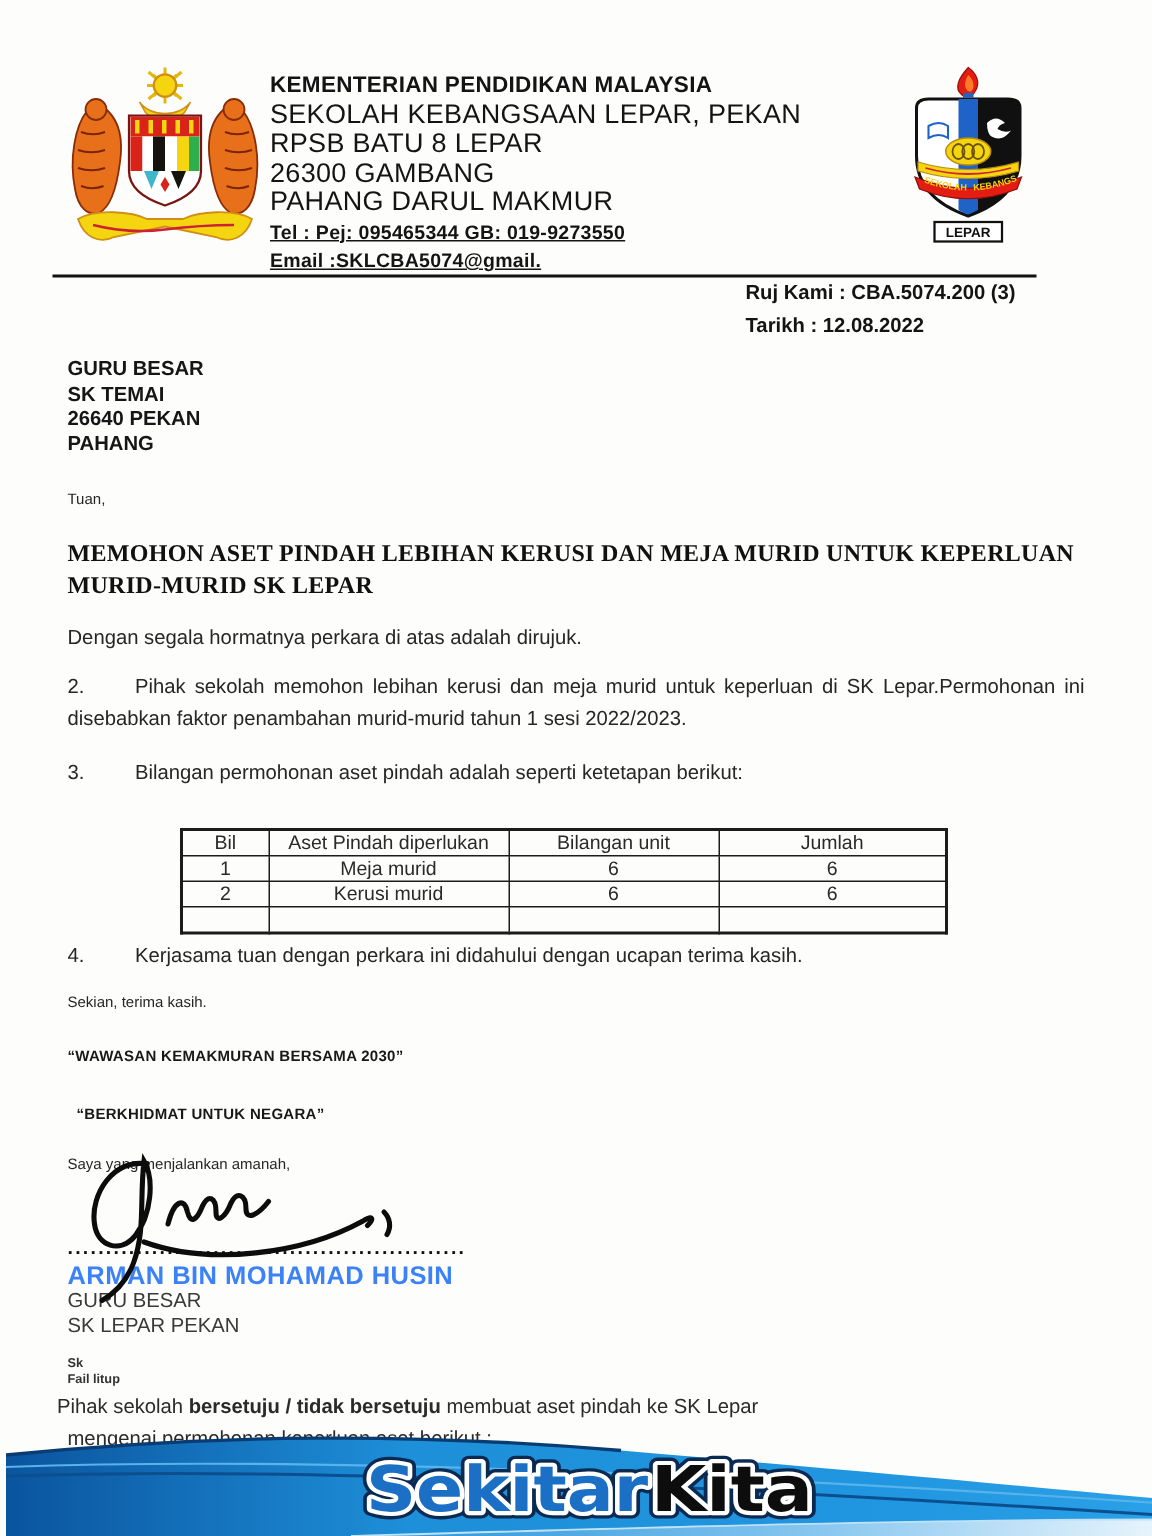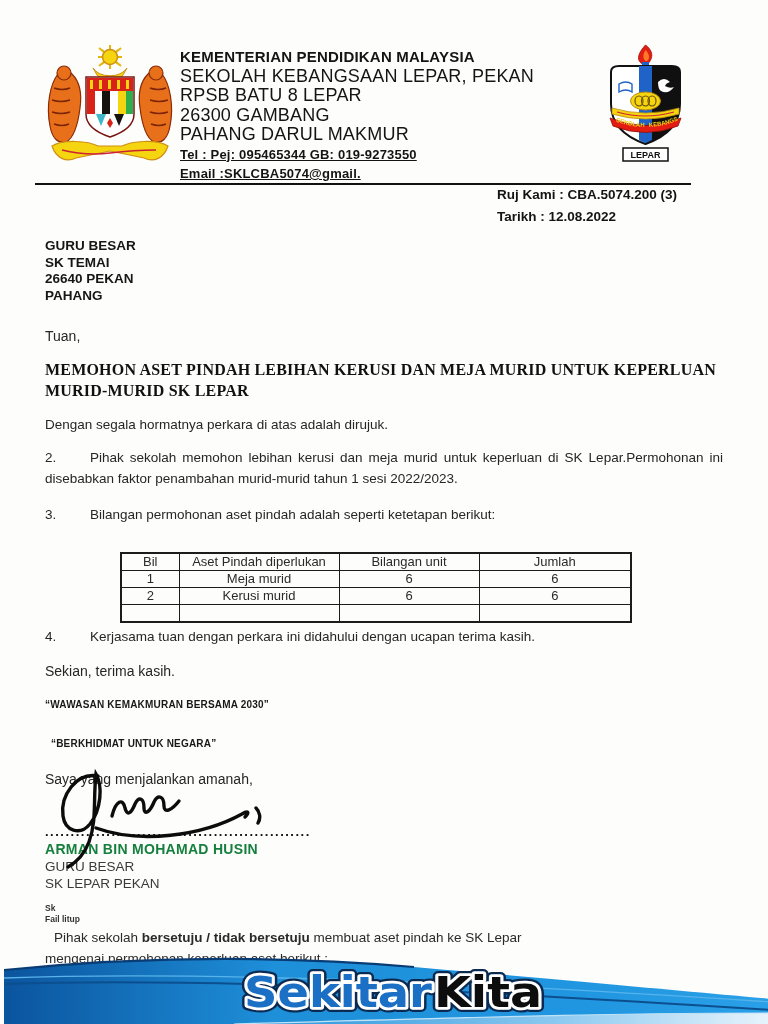--- a/index.html
+++ b/index.html
@@ -8,37 +8,37 @@
     position:relative; width:768px; height:1024px; margin:0 auto;
     background:#fdfdfc; overflow:hidden;
     font-family:"Liberation Sans", sans-serif; color:#1f1f1f;
   }
   .abs { position:absolute; }
   .b { font-weight:bold; }
   .hdr-line { font-size:18px; line-height:19.5px; letter-spacing:0.2px; color:#141414; }
   .hdr-ministry { font-size:15px; font-weight:bold; }
   .hdr-bold { font-weight:bold; font-size:13px;text-decoration:underline; }
   .ref-line { font-size:13.5px; font-weight:bold; color:#141414; line-height:22px; }
-  .body-txt { font-size:14px; color:#262626; }
+  .body-txt { font-size:10px; color:#262626; }
   .para { font-size:13.5px; line-height:21px; color:#262626; }
   .pnum { position:absolute; left:0; top:0; }
   .ptext { display:block; text-indent:45px; }
   .just { text-align:justify; }
   .subject { font-family:"Liberation Serif", serif; font-weight:bold; font-size:16px;
              line-height:21px; letter-spacing:0.2px; color:#111; }
   .recipient { font-size:13.5px; font-weight:bold; line-height:16.5px; color:#161616; }
   table.asset { border-collapse:collapse; width:510px; table-layout:fixed; }
   table.asset td { border:1px solid #1c1c1c; font-size:13px; height:17px;
                    padding:0 4px; color:#2a2a2a; overflow:hidden; white-space:nowrap; }
   table.asset { border:2px solid #1c1c1c; }
   table.asset tr.hd td { text-align:center; }
   table.asset tr.dt td { text-align:center; }
   table.asset tr.empty td { height:18px; }
   .slogan { font-size:10px; font-weight:bold; color:#181818; letter-spacing:0.2px; }
-  .sig-name { font-size:14px; font-weight:bold; letter-spacing:0.3px; color:#15803d; }
+  .sig-name { font-size:17px; font-weight:bold; letter-spacing:0.3px; color:#3b82f6; }
   .sig-sub { font-size:13.5px; color:#3a3a3a; line-height:17px; }
   .dots { font-size:13px; font-weight:bold; letter-spacing:1.5px; color:#111; }
   .tiny { font-size:8.5px; font-weight:bold; color:#333; line-height:10px; }
   .foot-line { font-size:13.5px; color:#2a2a2a; line-height:21px; }
   .hrule { height:2px; background:#111; }
 </style>
 </head>
 <body>
 
 <div id="page">
@@ -240,21 +240,21 @@
     </svg>
   </div>
 
   <div class="abs dots" style="left:45px; top:824px;">....................................................</div>
   <div class="abs sig-name" style="left:45px; top:841px;">ARMAN BIN MOHAMAD HUSIN</div>
   <div class="abs sig-sub" style="left:45px; top:858px;">GURU BESAR</div>
   <div class="abs sig-sub" style="left:45px; top:875px;">SK LEPAR PEKAN</div>
 
   <div class="abs tiny" style="left:45px; top:903px;">Sk</div>
   <div class="abs tiny" style="left:45px; top:914px;">Fail litup</div>
-  <div class="abs foot-line" style="left:54px; top:927px; width:690px;">
+  <div class="abs foot-line" style="left:38px; top:927px; width:690px;">
     <span>Pihak sekolah </span><span class="b">bersetuju / tidak bersetuju</span><span> membuat aset pindah ke SK Lepar</span>
   </div>
   <div class="abs foot-line" style="left:45px; top:948px; width:690px;">mengenai permohonan keperluan aset berikut :</div>
 
   <div class="abs" style="left:4px; top:954px; width:700px; height:70px; z-index:5;">
     <svg width="768" height="70" viewBox="0 0 768 70" preserveAspectRatio="none">
       <defs>
         <linearGradient id="waveGrad" x1="0" y1="0" x2="1" y2="0">
           <stop offset="0" stop-color="#0b549e"></stop>
           <stop offset="0.35" stop-color="#1e8fd9"></stop>

